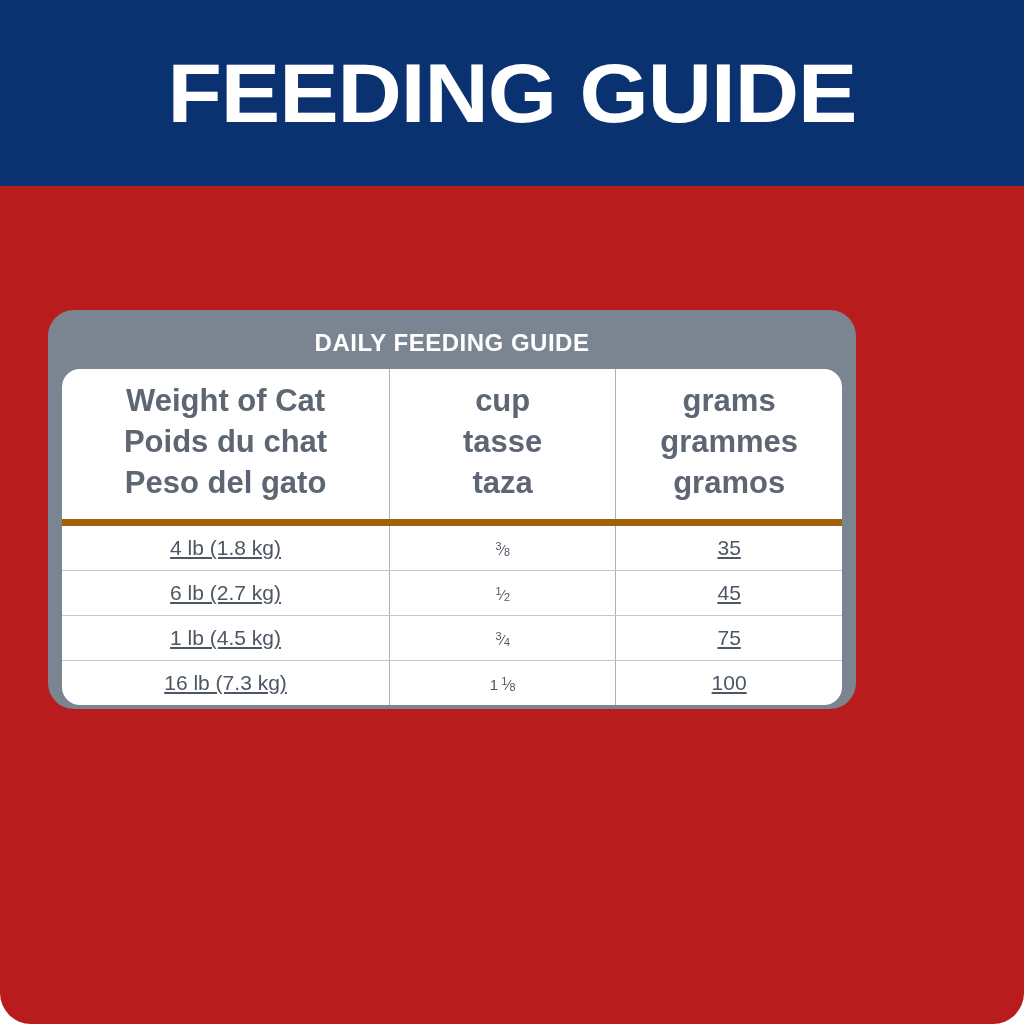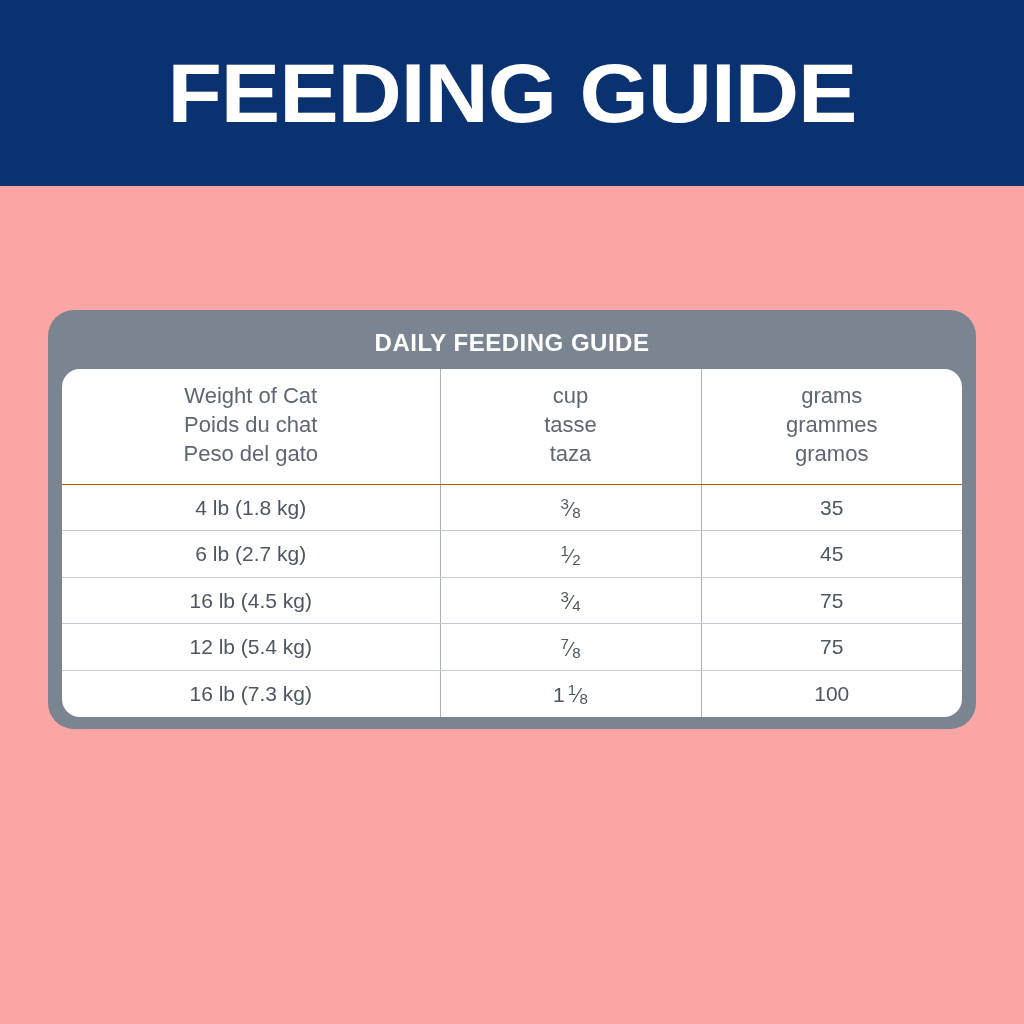--- a/index.html
+++ b/index.html
@@ -11,21 +11,22 @@
     height: 1024px;
     background: #ffffff;
     font-family: "Liberation Sans", sans-serif;
     overflow: hidden;
   }
 
   .page {
     position: relative;
     width: 1024px;
     height: 1024px;
-    background: #fca5a5;
+    background: #b91c1c;
+    border-radius: 31px;
   }
 
   
   .banner {
     position: absolute;
     left: 0;
     top: 0;
     width: 1024px;
     height: 186px;
     background: #0a3270;
@@ -42,24 +43,24 @@
     line-height: 1;
     transform: scaleX(1.06);
     white-space: nowrap;
   }
 
   
   .card {
     position: absolute;
     left: 48px;
     top: 310px;
-    width: 928px;
+    width: 808px;
     background: #7b8491;
     border-radius: 26px;
-    padding: 10px 8px 8px 8px;
+    padding: 10px 8px 0 8px;
     box-sizing: border-box;
   }
 
   .card-header {
     text-align: center;
     color: #ffffff;
     padding: 8px 0 10px 0;
   }
   .card-header div {
     font-weight: bold;
@@ -80,47 +81,48 @@
     border-collapse: collapse;
     table-layout: fixed;
   }
 
   table.feeding col.c1 { width: 42%; }
   table.feeding col.c2 { width: 29%; }
   table.feeding col.c3 { width: 29%; }
 
   table.feeding th {
     color: #5d6672;
-    font-weight: normal;
-    font-size: 22px;
+    font-weight: bold;
+    font-size: 31px;
     line-height: 1.32;
     padding: 12px 6px 16px 6px;
     vertical-align: middle;
     border-right: 1px solid #a9b0ba;
-    border-bottom: 1px solid #a16207;
+    border-bottom: 7px solid #a16207;
   }
   table.feeding th:last-child { border-right: none; }
 
   table.feeding th .hline { display: block; white-space: nowrap; }
 
   table.feeding td {
     color: #4d5663;
     font-size: 21px;
     text-align: center;
     padding: 10px 6px;
     border-right: 1px solid #a9b0ba;
     border-bottom: 1px solid #c3c9d1;
     white-space: nowrap;
+    text-decoration: underline;
   }
   table.feeding td:last-child { border-right: none; }
   table.feeding tr:last-child td { border-bottom: none; }
 
   .frac {
     display: inline-block;
-    font-size: 21px;
+    font-size: 15px;
     line-height: 1;
     vertical-align: middle;
   }
   .frac sup { font-size: 0.72em; vertical-align: 0.45em; }
   .frac sub { font-size: 0.72em; vertical-align: -0.15em; }
   .frac .slash { font-size: 0.95em; }
   .whole { margin-right: 3px; }
 </style>
 </head>
 <body>
@@ -176,33 +178,24 @@
           <tr>
             <td>6 lb (2.7 kg)</td>
             <td>
               <span class="frac">
                 <sup>1</sup><span class="slash">⁄</span><sub>2</sub>
               </span>
             </td>
             <td>45</td>
           </tr>
           <tr>
-            <td>16 lb (4.5 kg)</td>
+            <td>1 lb (4.5 kg)</td>
             <td>
               <span class="frac">
                 <sup>3</sup><span class="slash">⁄</span><sub>4</sub>
-              </span>
-            </td>
-            <td>75</td>
-          </tr>
-          <tr>
-            <td>12 lb (5.4 kg)</td>
-            <td>
-              <span class="frac">
-                <sup>7</sup><span class="slash">⁄</span><sub>8</sub>
               </span>
             </td>
             <td>75</td>
           </tr>
           <tr>
             <td>16 lb (7.3 kg)</td>
             <td>
               <span class="frac">
                 <span class="whole">1</span><sup>1</sup><span class="slash">⁄</span><sub>8</sub>
               </span>

